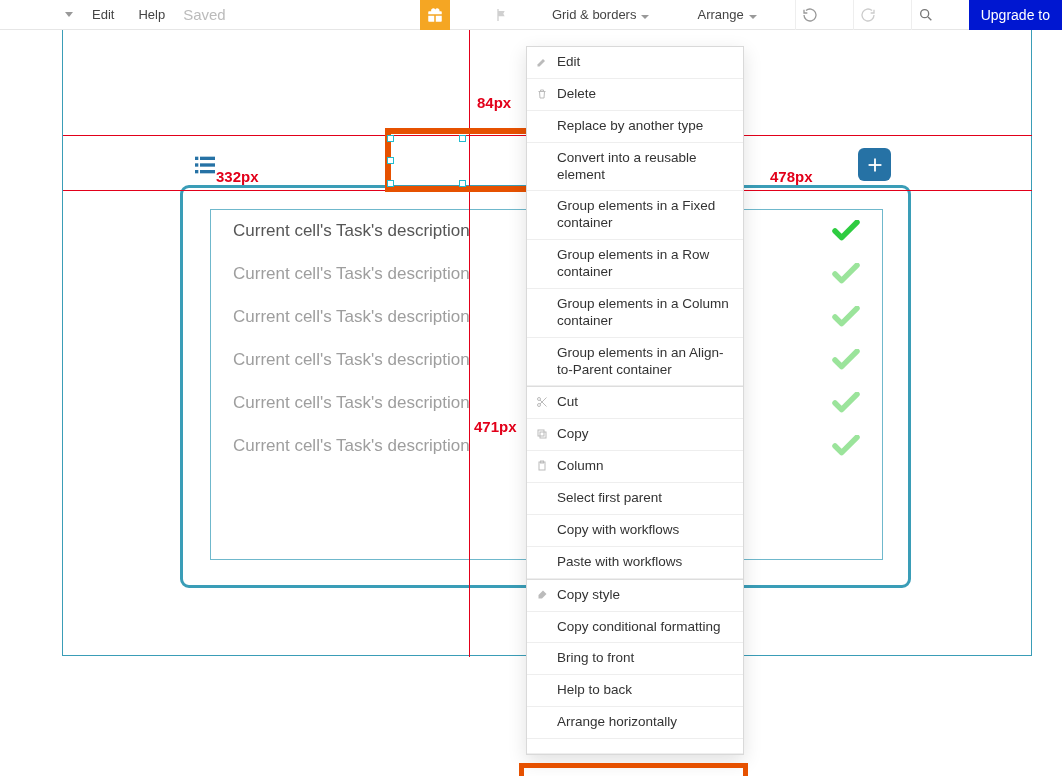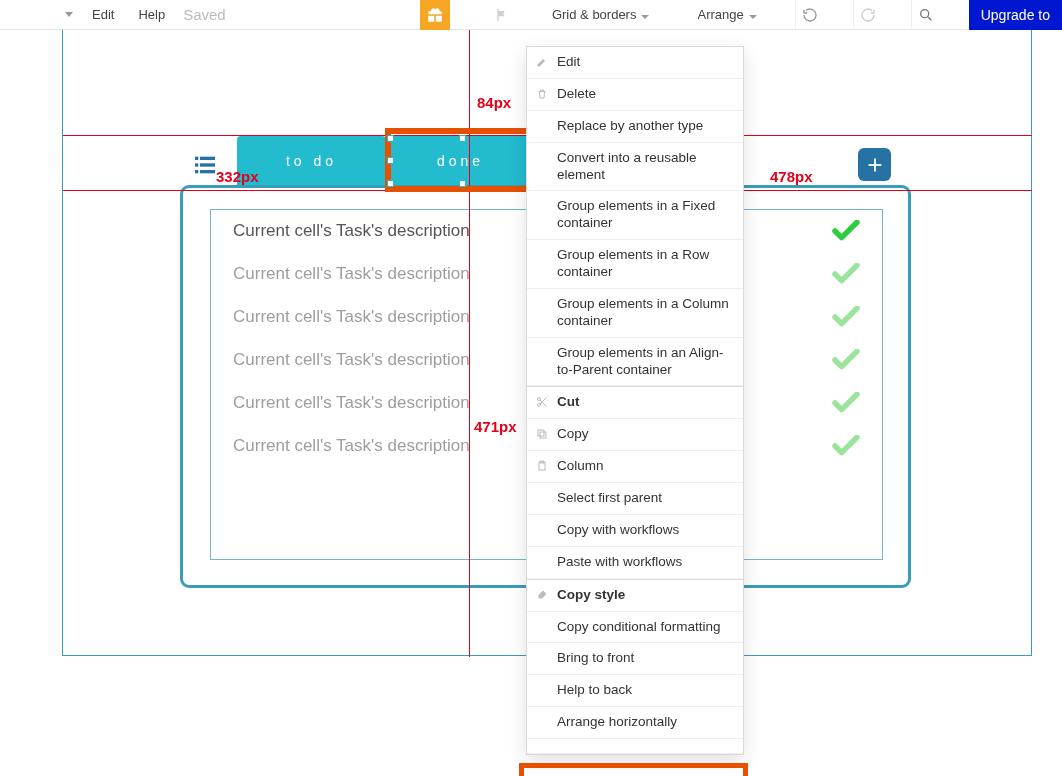--- a/index.html
+++ b/index.html
@@ -54,21 +54,21 @@
   .row { display:flex; align-items:center; padding:10px 22px; }
   .row-text { color:#9e9e9e; font-size:17px; line-height:1.35; max-width:300px; }
   .row.first .row-text { color:#565656; }
   .check { margin-left:auto; margin-right:0; }
   .check svg { display:block; }
 
   
   .context { position:absolute; left:526px; top:16px; width:218px; background:#fff; border:1px solid #d9d9d9; box-shadow:0 6px 18px rgba(0,0,0,.12); z-index:20; font-size:13.5px; color:#333; }
   .ctx-row { display:flex; align-items:flex-start; padding:7px 10px 7px 30px; border-bottom:1px solid #eee; position:relative; cursor:pointer; line-height:1.25; }
   .ctx-ico { position:absolute; left:8px; top:8px; width:14px; height:14px; color:#bbb; display:flex; align-items:center; justify-content:center; }
-  .ctx-sep { border-top:1px solid #ddd;font-weight:bold; }
+  .ctx-sep { border-top:1px solid #ddd; }
   
   .workflow-highlight { position:absolute; left:519px; top:733px; width:229px; height:38px; border:5px solid #e65100; z-index:25; }
 
 </style>
 </head>
 <body>
 
 <div class="toolbar">
   <div class="tb-group tb-left">
     <span class="tb-chev">
@@ -143,24 +143,20 @@
         <rect x="6" y="16" width="18" height="4"></rect>
       </svg>
   </div>
   <div class="plusicon">
     <svg width="22" height="22" viewBox="0 0 24 24" fill="#fff">
         <path d="M11 5h2v14h-2z"></path>
         <path d="M5 11h14v2H5z"></path>
       </svg>
   </div>
 
-  <div class="tabs-wrap">
-    <div class="tab">to do</div>
-    <div class="tab selected-frame">done</div>
-  </div>
 
   <div class="sel-marker"></div>
   <div class="handle" style="left:387px; top:105px;"></div>
   <div class="handle" style="left:459px; top:105px;"></div>
   <div class="handle" style="left:531px; top:105px;"></div>
   <div class="handle" style="left:387px; top:127px;"></div>
   <div class="handle" style="left:531px; top:127px;"></div>
   <div class="handle" style="left:387px; top:150px;"></div>
   <div class="handle" style="left:459px; top:150px;"></div>
   <div class="handle" style="left:531px; top:150px;"></div>

